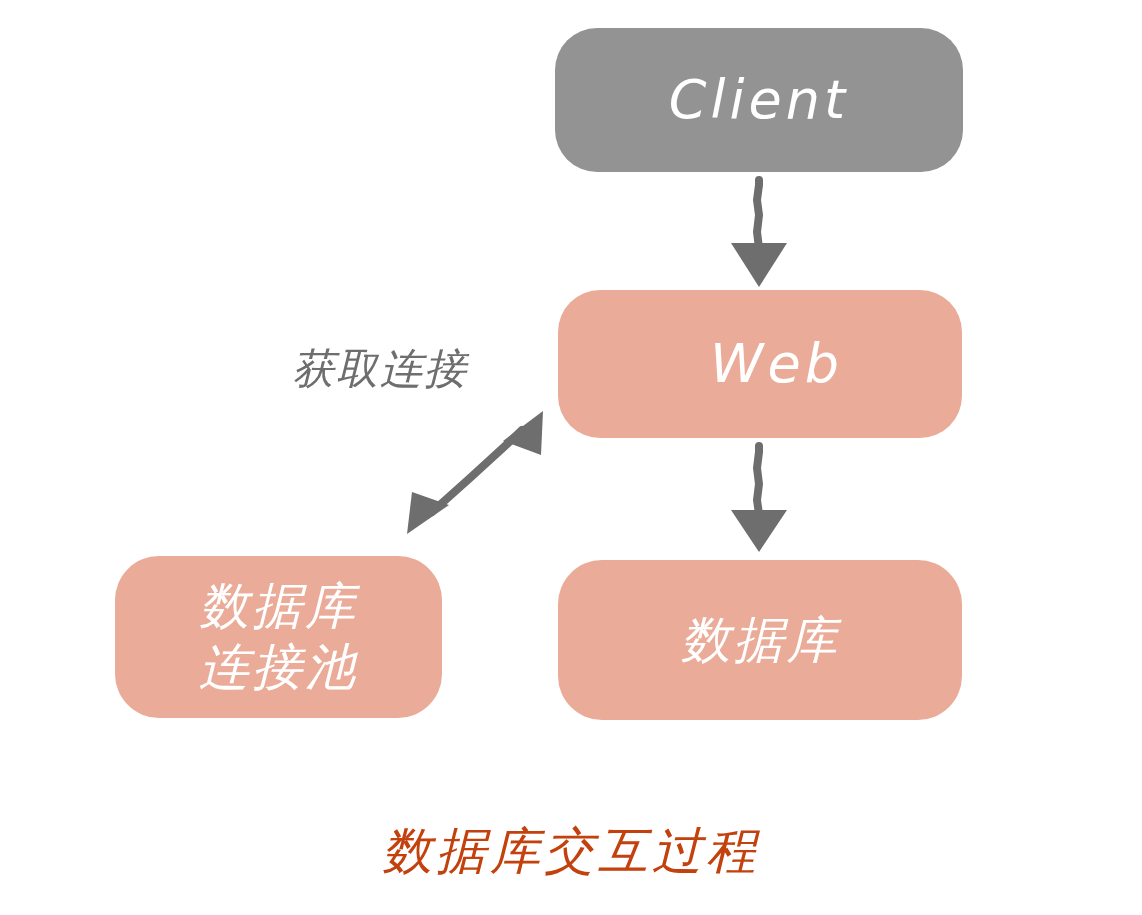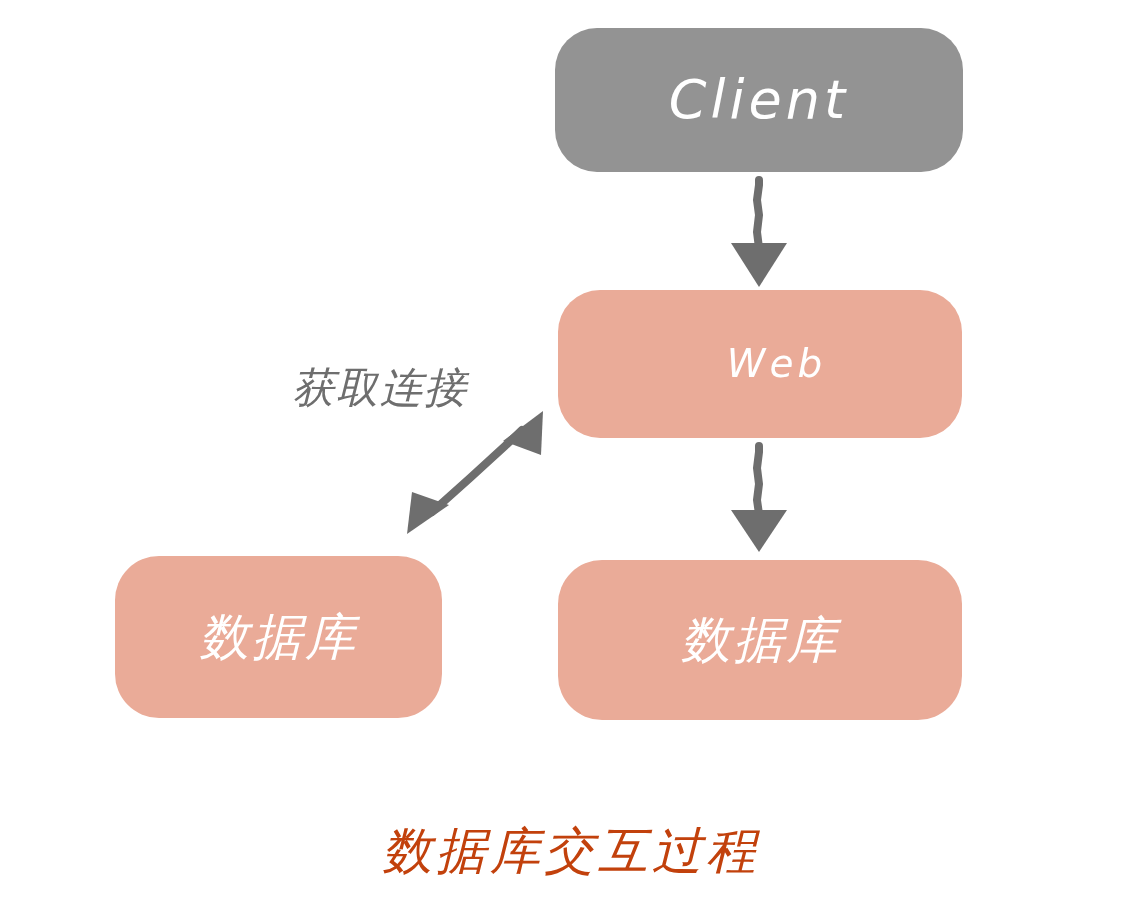--- a/index.html
+++ b/index.html
@@ -41,21 +41,21 @@
     font-style: italic;
     font-weight: 400;
     letter-spacing: 4px;
   }
   .node-web {
     left: 558px;
     top: 290px;
     width: 404px;
     height: 148px;
     background: #eaab98;
-    font-size: 39px;
+    font-size: 54px;
     font-family: "DejaVu Sans", sans-serif;
     font-style: italic;
     letter-spacing: 4px;
     padding-left: 33px;
   }
   .node-pool {
     left: 115px;
     top: 556px;
     width: 327px;
     height: 162px;
@@ -89,21 +89,21 @@
     color: #6e6e6e;
     font-size: 42px;
     font-family: "DejaVu Sans", sans-serif;
     font-style: italic;
     letter-spacing: 2px;
     white-space: nowrap;
     user-select: none;
   }
   .label-acquire {
     left: 292px;
-    top: 360px;
+    top: 341px;
     text-align: center;
   }
   .label-return {
     left: 467px;
     top: 484px;
   }
   .caption {
     position: absolute;
     left: 0;
     top: 818px;
@@ -149,20 +149,21 @@
   <div class="node node-client">
     <span>Client</span>
   </div>
 
   <div class="node node-web">
     <span>Web</span>
   </div>
 
   <div class="node node-pool node-stack">
     <span>数据库</span>
+    <span>连接池</span>
   </div>
 
   <div class="node node-db">
     <span>数据库</span>
   </div>
 
   <div class="edge-label label-acquire">获取连接</div>
 
 
   <div class="caption">数据库交互过程</div>

